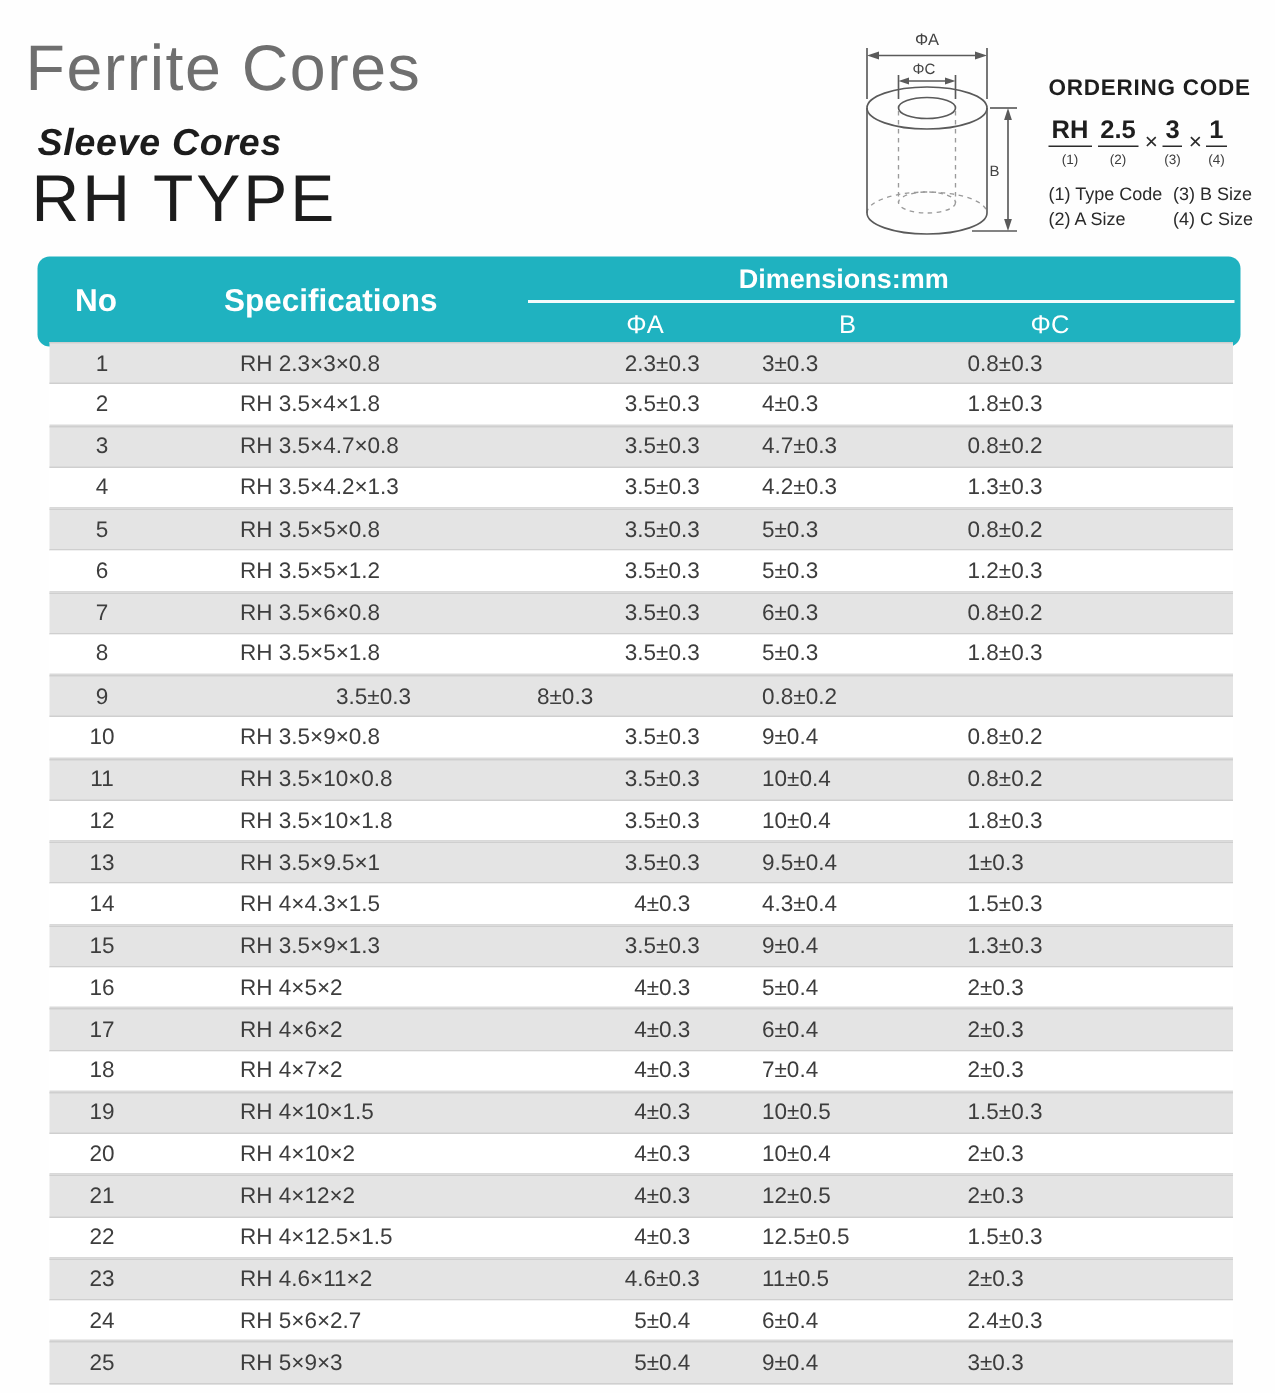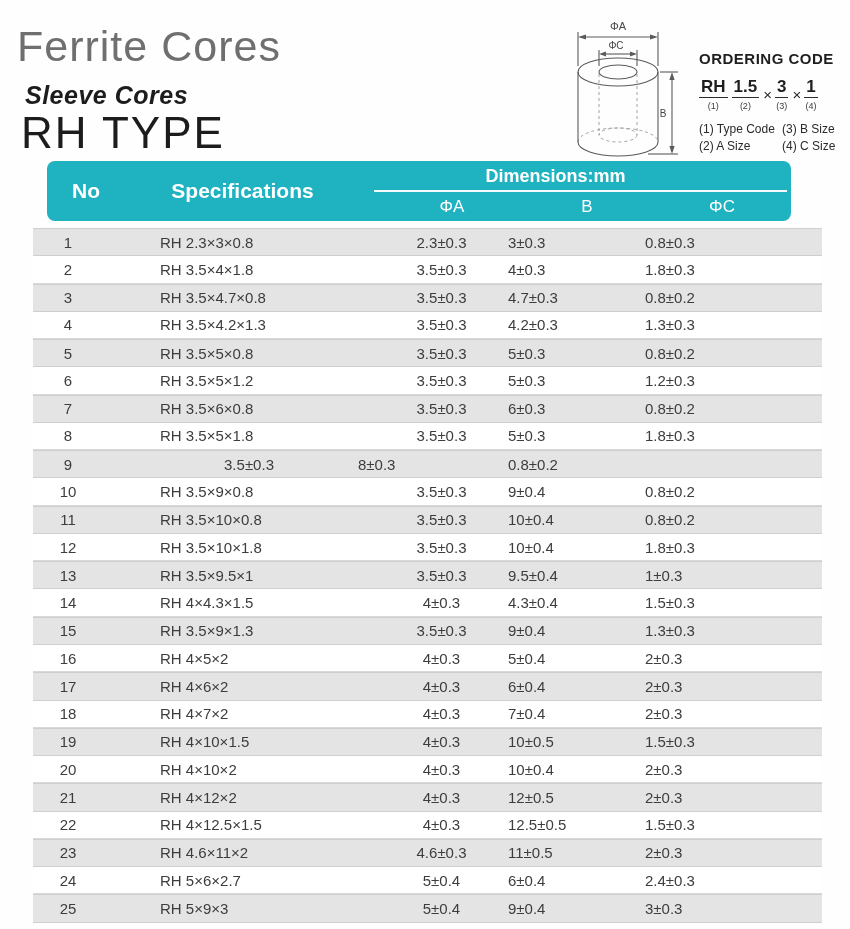--- a/index.html
+++ b/index.html
@@ -24,23 +24,23 @@
   .oc-code{margin-top:11px;display:flex;align-items:center;}
   .oc-part{display:flex;flex-direction:column;align-items:center;margin-right:4px;}
   .oc-val{font-size:17px;font-weight:600;border-bottom:1.5px solid #2b2b2b;
           padding:0 2px 1px 2px;line-height:1.05;}
   .oc-idx{font-size:9px;color:#3c3c3c;margin-top:3px;}
   .oc-x{font-size:15px;font-weight:500;margin:1px 3px 0 0;color:#2b2b2b;}
   .oc-legend{margin-top:11px;display:grid;grid-template-columns:83px auto;
              row-gap:3px;font-size:12px;color:#2a2a2a;white-space:nowrap;}
 
   
-  .thead{position:absolute;left:25px;top:161px;width:744px;height:60px;
+  .thead{position:absolute;left:25px;top:171px;width:802px;height:60px;
          border-radius:8px;display:grid;grid-template-columns:78px 235px 1fr;
-         color:#fff;margin-left:22px;}
+         color:#fff;}
   .h-no,.h-spec{display:flex;align-items:center;justify-content:center;
                 font-size:21px;font-weight:700;}
   .h-dim{display:flex;flex-direction:column;}
   .h-dim-label{height:29px;line-height:31px;text-align:center;font-size:18px;
                font-weight:700;margin:0 4px 0 14px;padding-right:50px;
                border-bottom:2px solid rgba(255,255,255,0.95);}
   .h-sub{position:relative;flex:1;font-size:17px;font-weight:500;}
   .h-sub span{position:absolute;top:50%;transform:translate(-50%,-50%);}
   .h-sub .s-a{left:92px;}
   .h-sub .s-b{left:227px;}
@@ -113,21 +113,21 @@
   </div>
 
   <div class="ordering">
     <div class="oc-title">ORDERING CODE</div>
     <div class="oc-code">
       <div class="oc-part">
         <span class="oc-val">RH</span>
         <span class="oc-idx">(1)</span>
       </div>
       <div class="oc-part">
-        <span class="oc-val">1.5</span>
+        <span class="oc-val">2.5</span>
         <span class="oc-idx">(2)</span>
       </div>
       <span class="oc-x">×</span>
       <div class="oc-part">
         <span class="oc-val">3</span>
         <span class="oc-idx">(3)</span>
       </div>
       <span class="oc-x">×</span>
       <div class="oc-part">
         <span class="oc-val">1</span>

